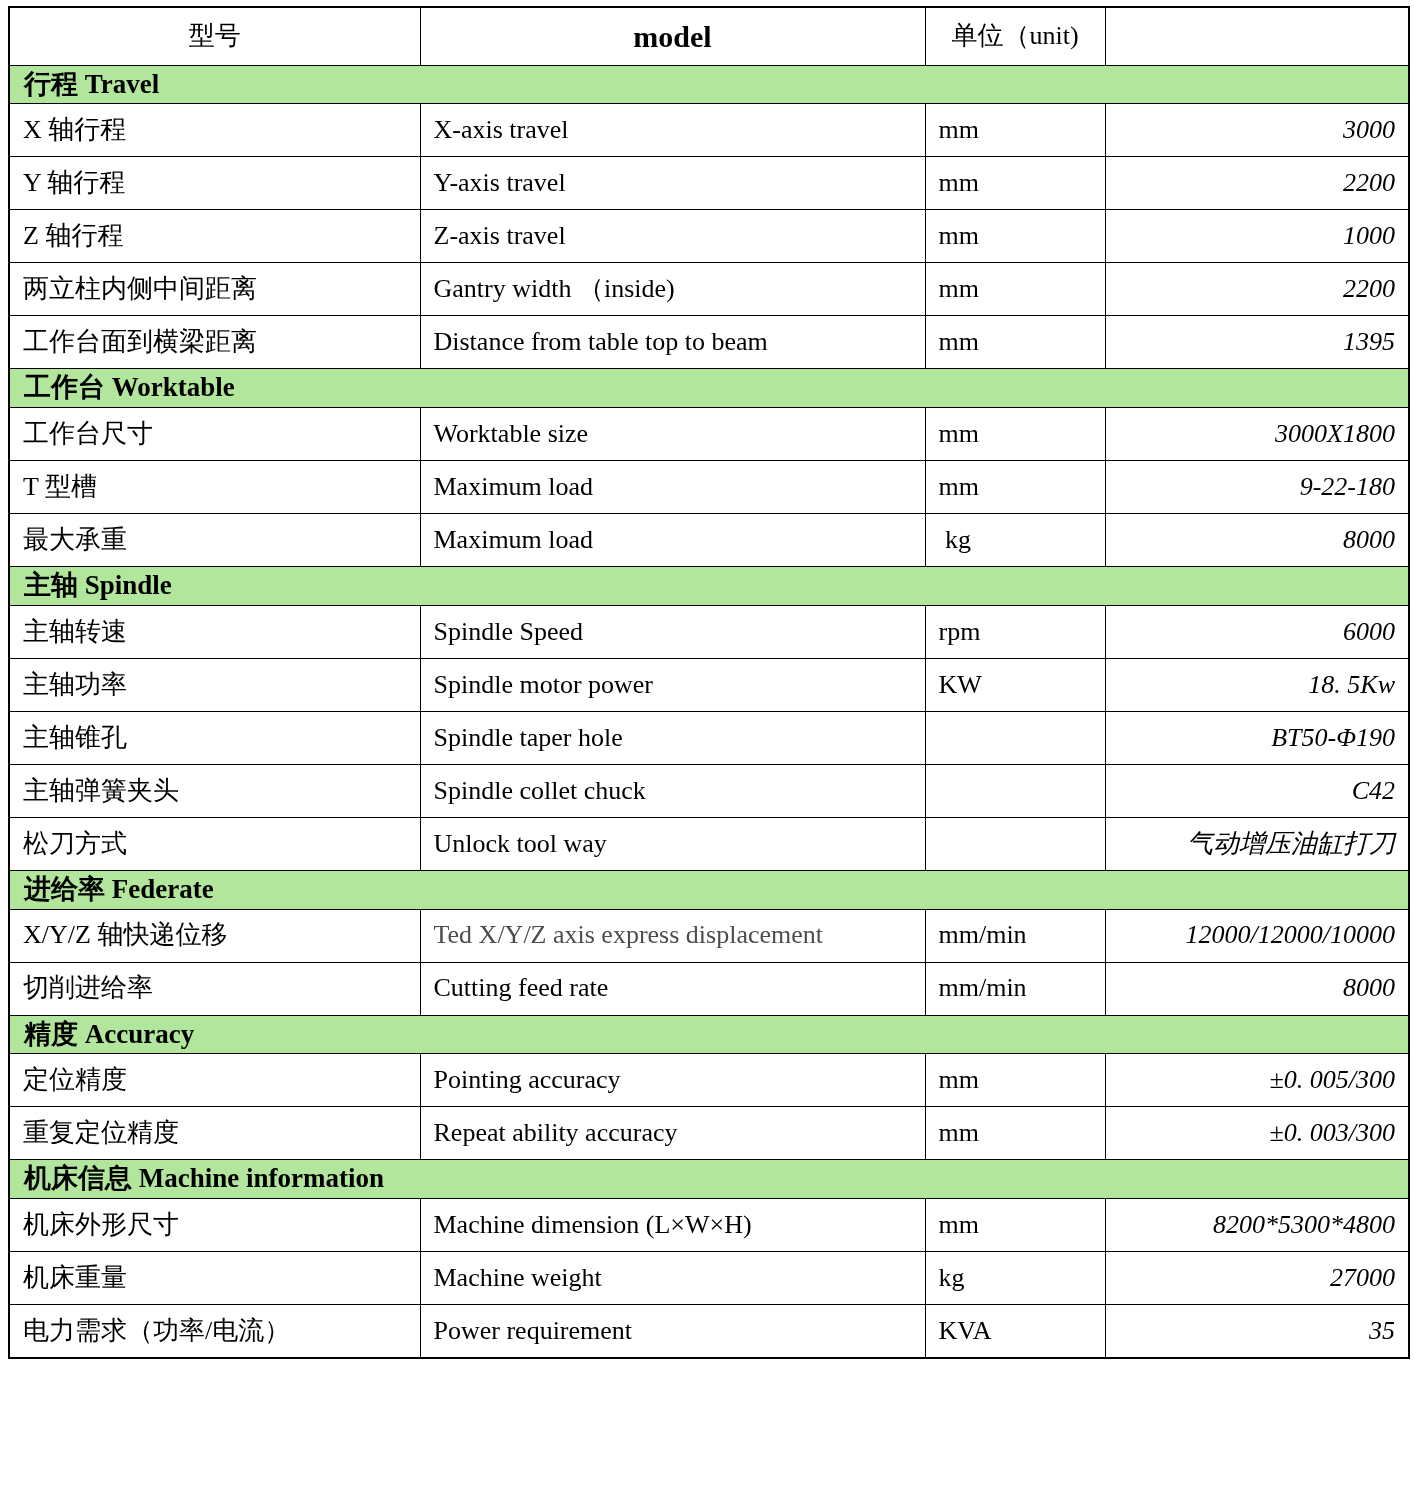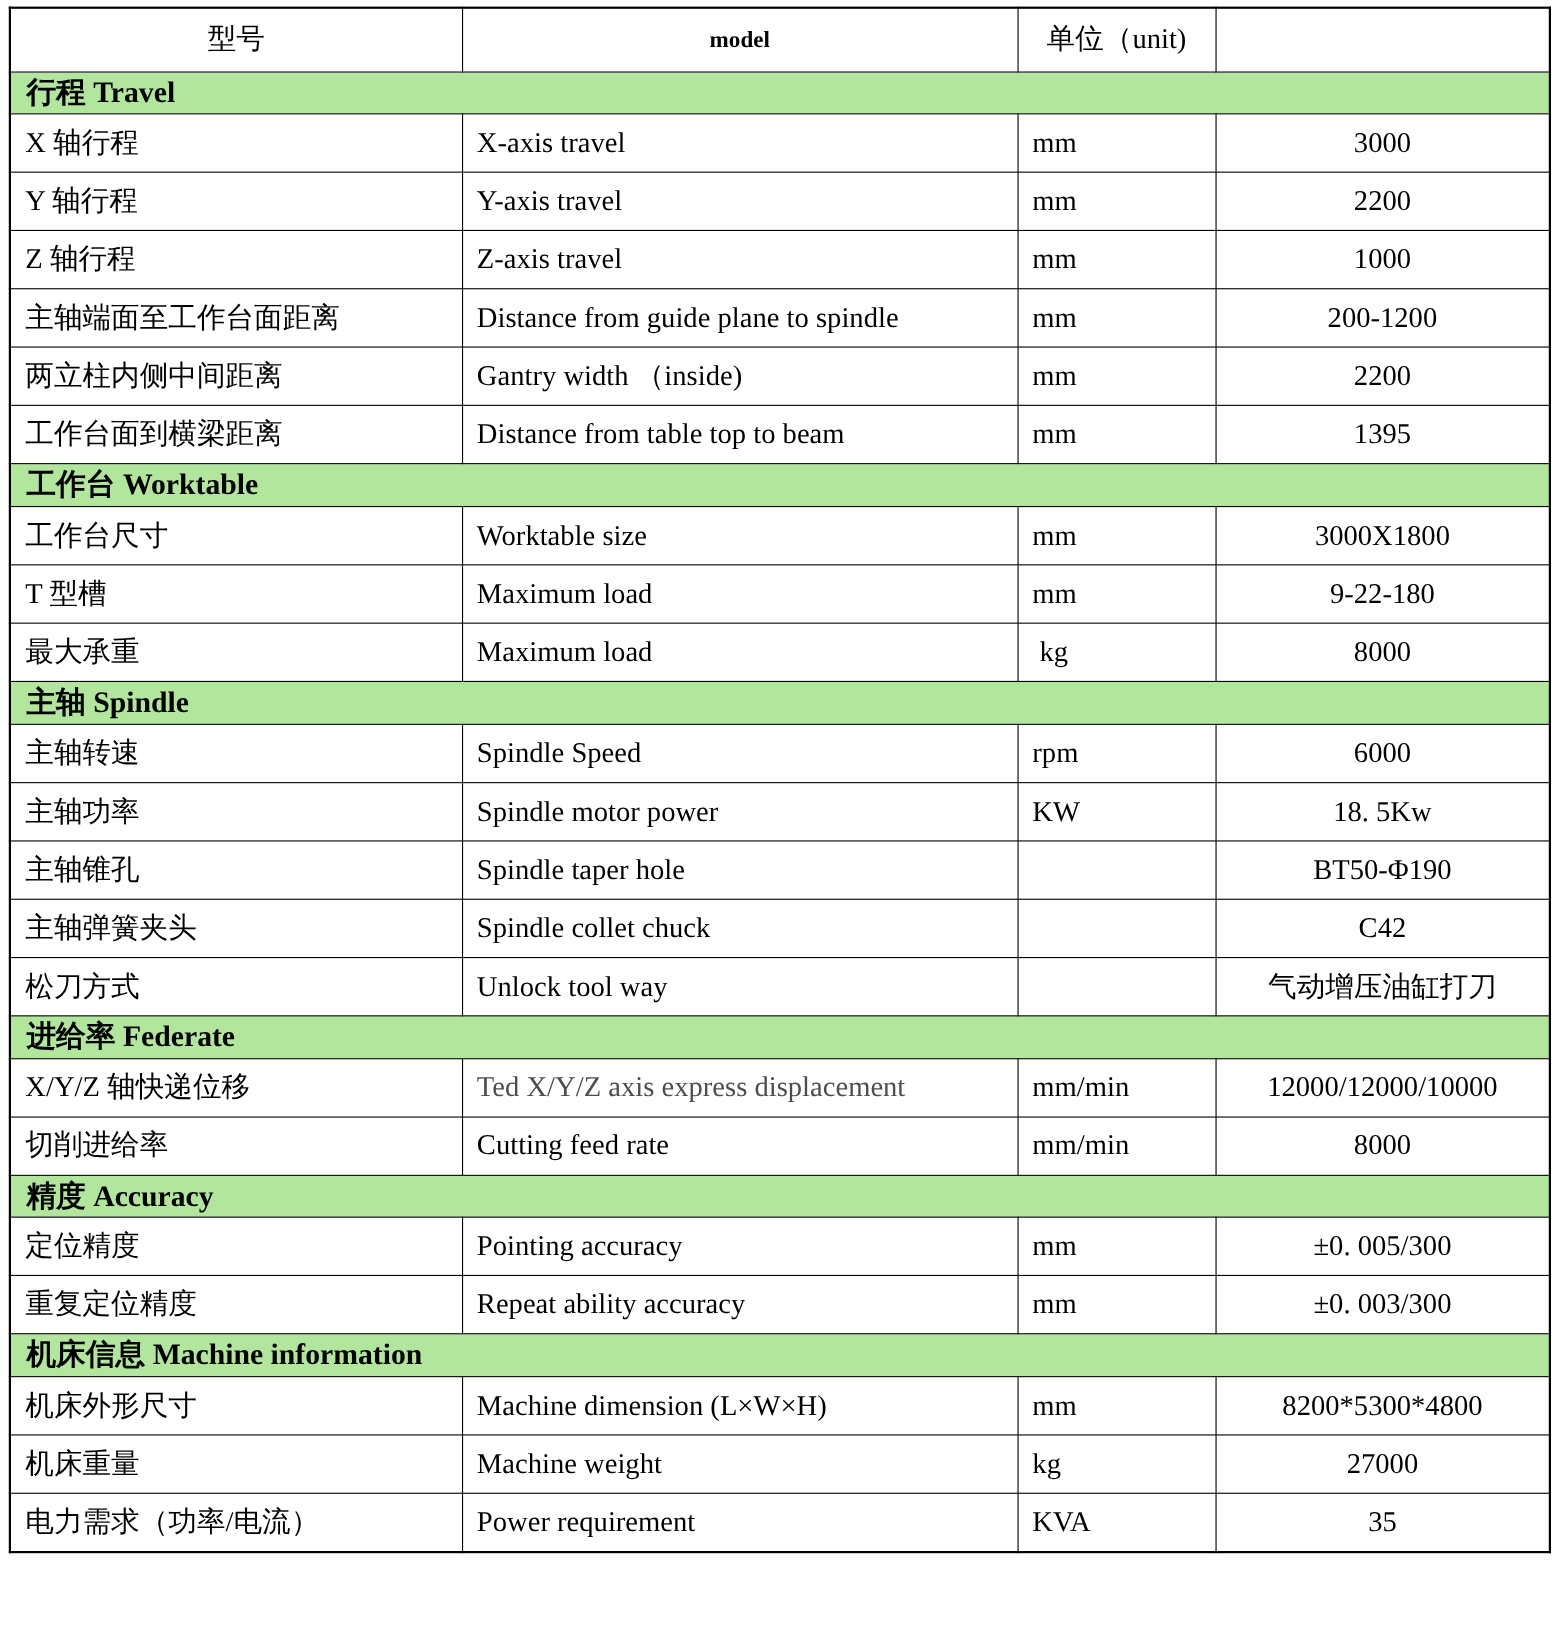--- a/index.html
+++ b/index.html
@@ -37,35 +37,35 @@
     padding: 2px 13px;
     font-size: 26px;
     line-height: 1.25;
     vertical-align: middle;
     white-space: pre-wrap;
     overflow: hidden;
     font-weight: normal;
   }
   thead tr { height: 58px; }
   th.h-name { text-align: center; }
-  th.h-model { text-align: center; font-weight: bold; font-size: 21px; }
+  th.h-model { text-align: center; font-weight: bold; font-size: 30px; }
   th.h-unit { text-align: center; margin-left: 40px; }
   tr.section-row { height: 37px; }
   tr.section-row td {
     background: var(--section-bg);
     font-weight: bold;
     font-size: 27px;
     text-align: left;
     padding-left: 14px;
   }
   tr.data-row { height: 53px; }
   td.cell-name  { text-align: left; margin-top: 34px; }
   td.cell-model { text-align: left; margin-top: 32px; }
   td.cell-unit  { text-align: left; }
-  td.cell-value { text-align: center; }
+  td.cell-value { text-align: right; font-style: italic; }
   .muted { color: var(--muted-color); }
 </style>
 </head>
 <body>
 
 <div class="page">
   <table class="spec-table">
     <colgroup>
       <col class="c1">
         <col class="c2">
@@ -96,26 +96,20 @@
           <td class="cell-unit">mm</td>
           <td class="cell-value">2200</td>
         </tr>
         <tr class="data-row">
           <td class="cell-name">Z 轴行程</td>
           <td class="cell-model">Z-axis travel</td>
           <td class="cell-unit">mm</td>
           <td class="cell-value">1000</td>
         </tr>
         <tr class="data-row">
-          <td class="cell-name">主轴端面至工作台面距离</td>
-          <td class="cell-model">Distance from guide plane to spindle</td>
-          <td class="cell-unit">mm</td>
-          <td class="cell-value">200-1200</td>
-        </tr>
-        <tr class="data-row">
           <td class="cell-name">两立柱内侧中间距离</td>
           <td class="cell-model">Gantry width （inside)</td>
           <td class="cell-unit">mm</td>
           <td class="cell-value">2200</td>
         </tr>
         <tr class="data-row">
           <td class="cell-name">工作台面到横梁距离</td>
           <td class="cell-model">Distance from table top to beam</td>
           <td class="cell-unit">mm</td>
           <td class="cell-value">1395</td>

